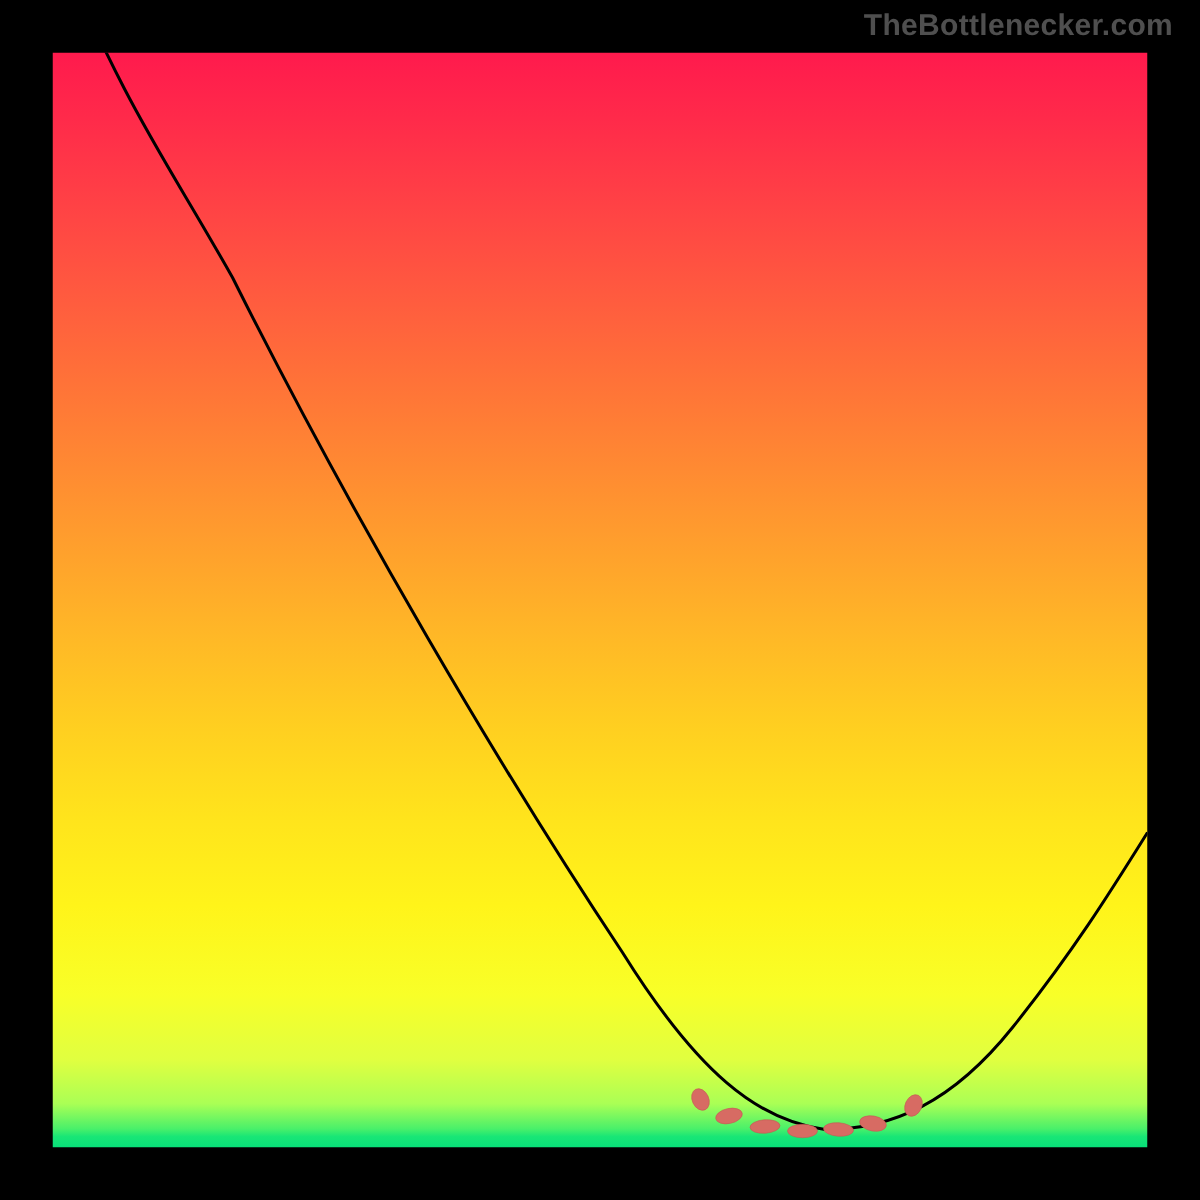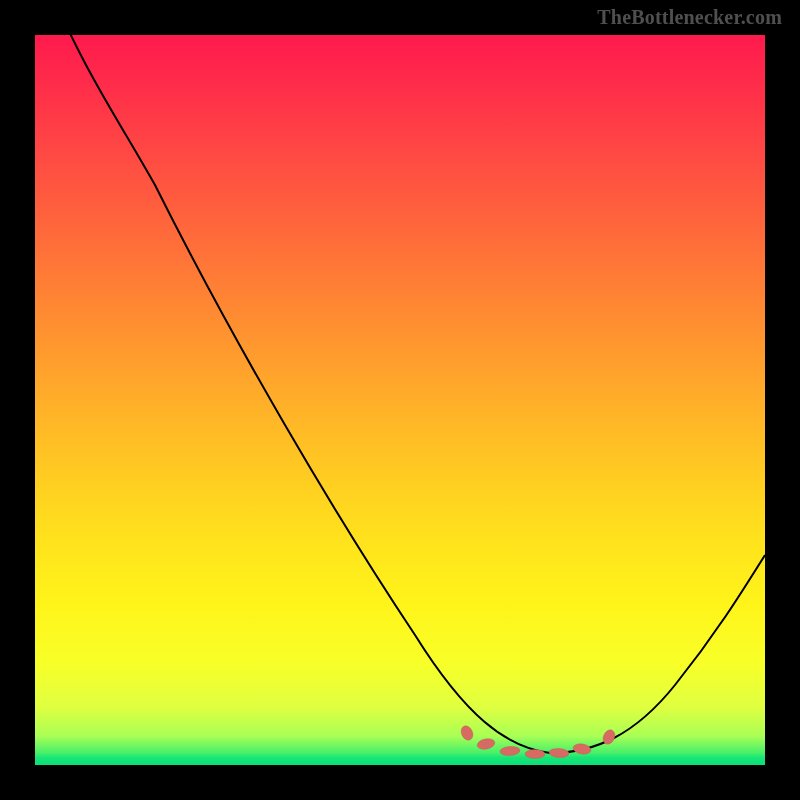--- a/index.html
+++ b/index.html
@@ -50,21 +50,20 @@
   }
   .watermark {
     position: absolute;
     top: 6px;
     right: 18px;
     color: #4f4f4f;
     font-size: 20px;
     font-weight: 600;
     letter-spacing: 0.2px;
     user-select: none;
-    font-family: Liberation Serif, serif;
   }
   svg.curve {
     position: absolute;
     inset: 0;
     width: 730px;
     height: 730px;
     overflow: visible;
   }
   .marker {
     fill: #d76b63;

